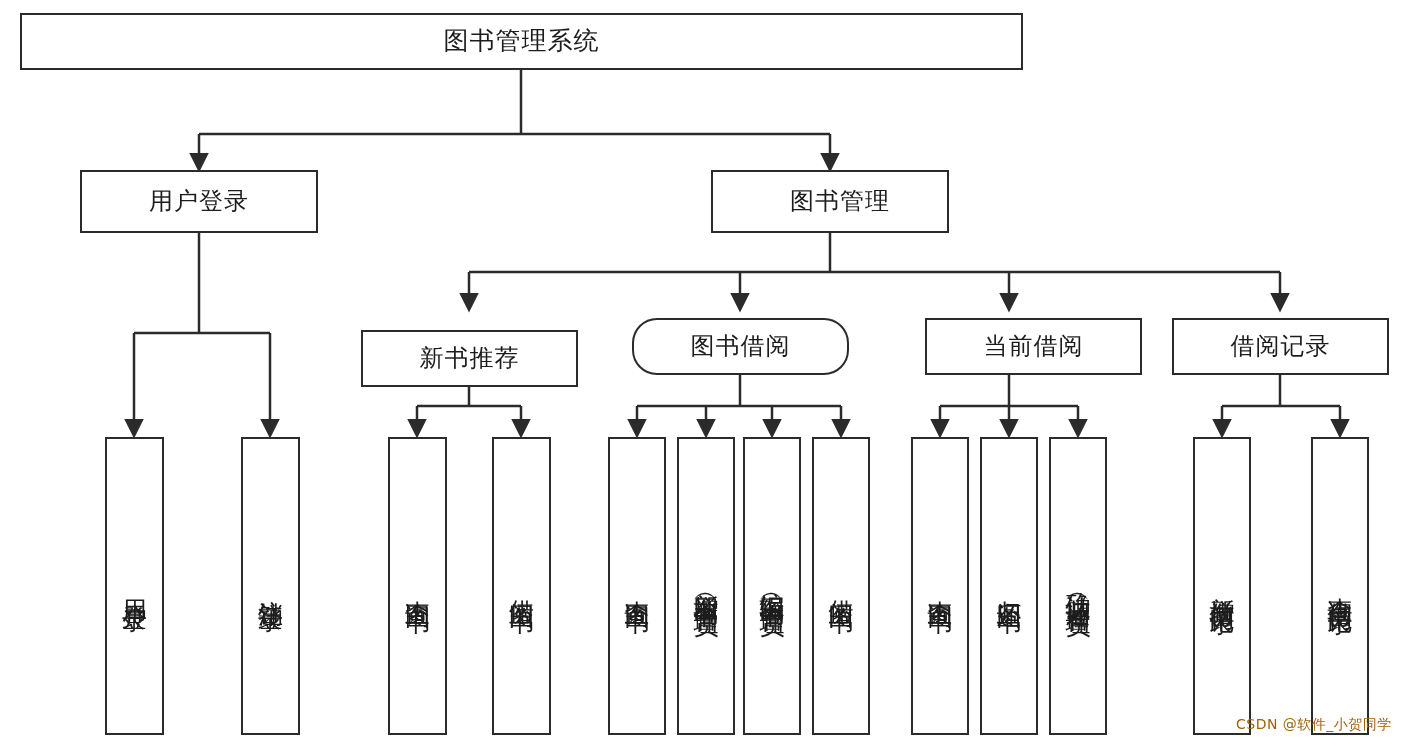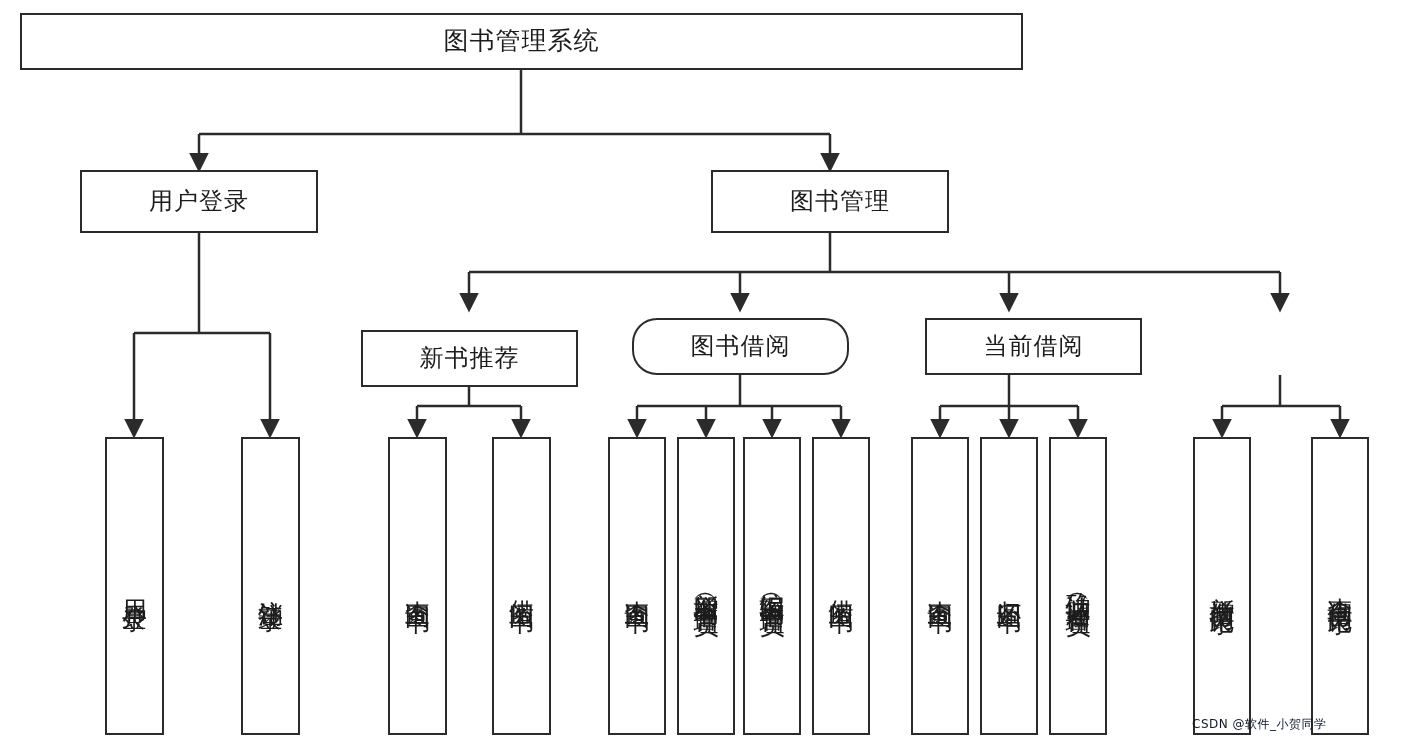--- a/index.html
+++ b/index.html
@@ -58,26 +58,27 @@
   .node.v .lbl {
     writing-mode: vertical-rl;
     text-orientation: upright;
     font-size: 25px;
     line-height: 1.08;
     letter-spacing: 3px;
     max-height: 100%;
   }
   .watermark {
     position: absolute;
-    color: #0f172a;
-    font-size: 12px;
+    color: #a16207;
+    font-size: 14px;
     letter-spacing: 0.5px;
     white-space: nowrap;
     z-index: 6;
     font-family: "DejaVu Sans", "Liberation Sans", sans-serif;
+    margin-left: 44px;
   }
 </style>
 </head>
 <body>
 
 <div id="canvas">
 
   <svg id="edges" viewBox="0 0 1405 747" width="1405" height="747">
     <defs>
       <marker id="arrow" markerWidth="11" markerHeight="11" refX="2.2" refY="4" orient="auto" markerUnits="strokeWidth">
@@ -141,20 +142,23 @@
 
   <div class="node h" style="left:361px;top:318px;width:217px;height:57px;margin-top:12px;">
     <span class="lbl">新书推荐</span>
   </div>
   <div class="node h" style="left:632px;top:318px;width:217px;height:57px;border-radius:25px;">
     <span class="lbl">图书借阅</span>
   </div>
   <div class="node h" style="left:901px;top:318px;width:217px;height:57px;margin-left:24px;">
     <span class="lbl">当前借阅</span>
   </div>
+  <div class="node h" style="left:1172px;top:318px;width:217px;height:57px;">
+    <span class="lbl">借阅记录</span>
+  </div>
 
   <div class="node v" style="left:105px;top:437px;width:59px;height:298px;">
     <span class="lbl">用户登录</span>
   </div>
   <div class="node v" style="left:241px;top:437px;width:59px;height:298px;">
     <span class="lbl">注销登录</span>
   </div>
 
   <div class="node v" style="left:388px;top:437px;width:59px;height:298px;">
     <span class="lbl">查询图书</span>

